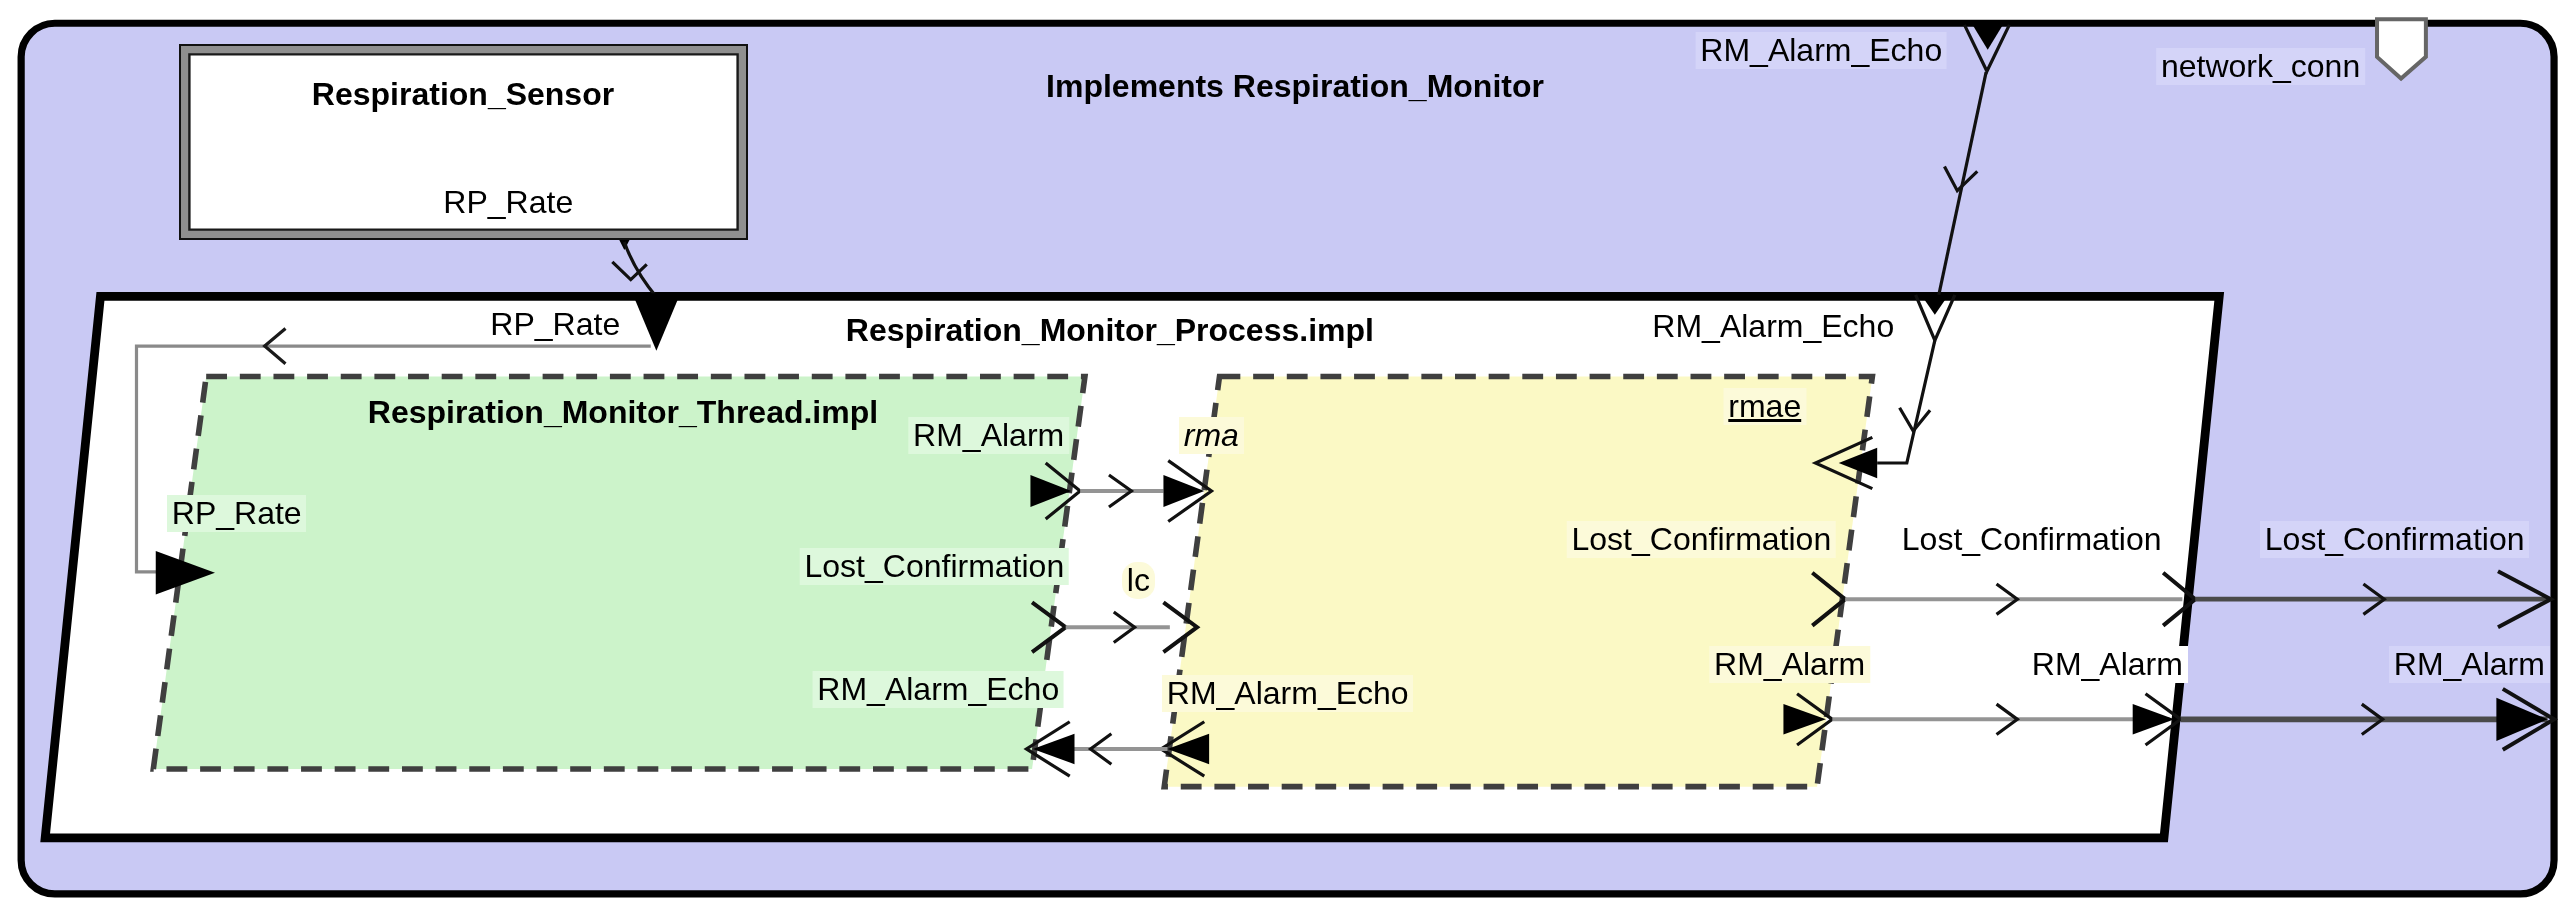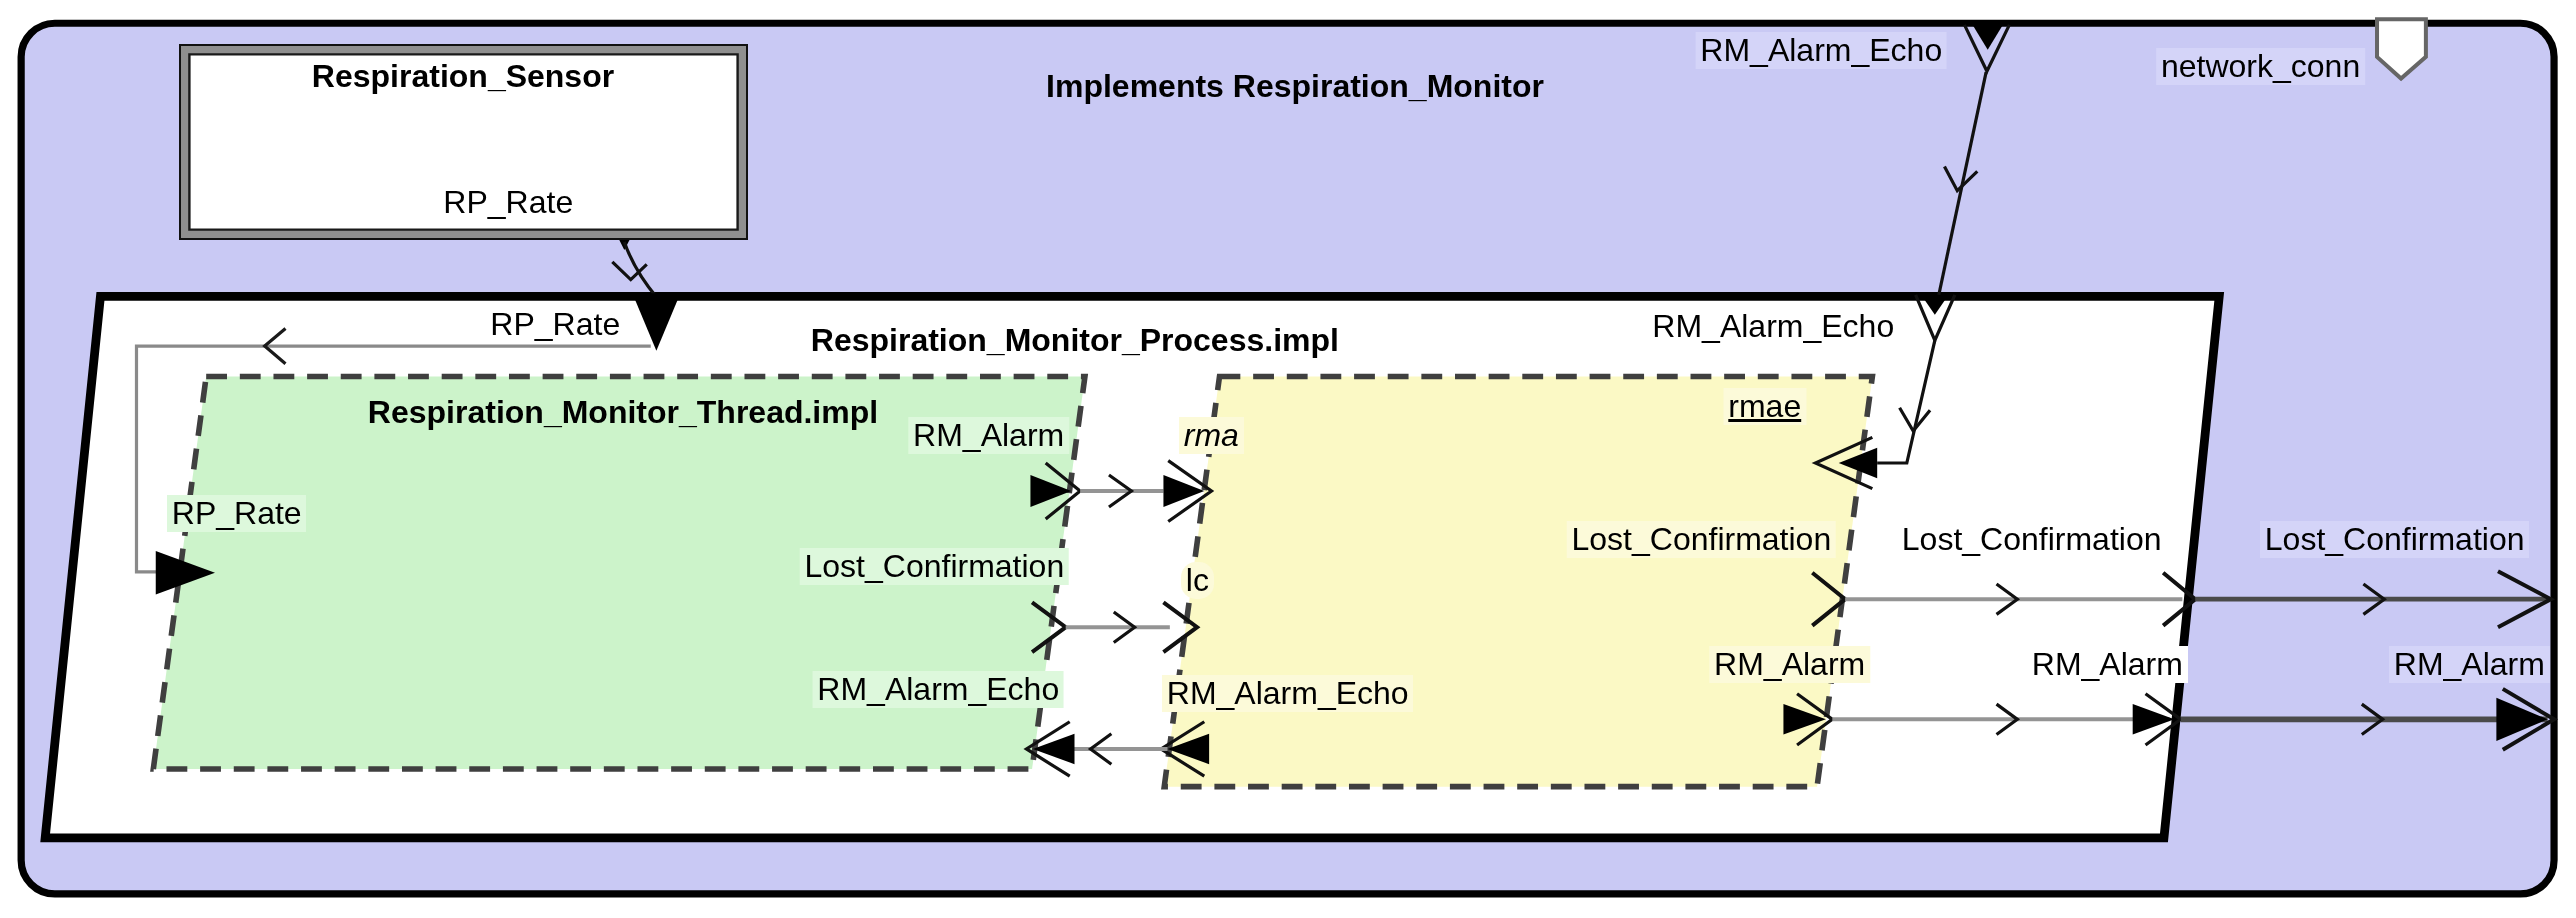--- a/index.html
+++ b/index.html
@@ -110,43 +110,43 @@
   </svg>
 
   <div class="sensor-box"></div>
 
   <div class="lbl bold ca" style="left:1295px; top:42px;margin-top:26px;">Implements Respiration_Monitor</div>
 
   <div class="lbl ra bg-lav" style="left:1947px; top:32px;">RM_Alarm_Echo</div>
 
   <div class="lbl ra bg-lav" style="left:2365px; top:48px;">network_conn</div>
 
-  <div class="lbl bold ca" style="left:463px; top:58px;text-align:center;">Respiration_Sensor</div>
+  <div class="lbl bold ca" style="left:463px; top:76px;text-align:center;">Respiration_Sensor</div>
 
   <div class="lbl ra bg-wht" style="left:578px; top:184px;">RP_Rate</div>
 
-  <div class="lbl bold" style="left:806px; top:312px;margin-top:10px;">Respiration_Monitor_Process.impl</div>
+  <div class="lbl bold" style="left:841px; top:312px;">Respiration_Monitor_Process.impl</div>
 
   <div class="lbl ra bg-wht" style="left:625px; top:306px;">RP_Rate</div>
 
   <div class="lbl ra bg-wht" style="left:1899px; top:308px;">RM_Alarm_Echo</div>
 
   <div class="lbl bold ca" style="left:623px; top:394px;">Respiration_Monitor_Thread.impl</div>
 
   <div class="lbl bg-grn" style="left:167px; top:495px;">RP_Rate</div>
 
   <div class="lbl ra bg-grn" style="left:1069px; top:417px;">RM_Alarm</div>
 
   <div class="lbl ra bg-grn" style="left:1069px; top:548px;">Lost_Confirmation</div>
 
   <div class="lbl ra bg-grn" style="left:1064px; top:671px;">RM_Alarm_Echo</div>
 
   <div class="lbl bg-yel" style="left:1179px; top:417px;font-style:italic;">rma</div>
 
-  <div class="lbl bg-yel" style="left:1181px; top:562px;border-radius:15px;">lc</div>
+  <div class="lbl bg-yel" style="left:1122px; top:562px;border-radius:15px;">lc</div>
 
   <div class="lbl bg-yel" style="left:1162px; top:675px;">RM_Alarm_Echo</div>
 
 
   <div class="lbl ra bg-yel" style="left:1806px; top:388px;text-decoration:underline;">rmae</div>
 
   <div class="lbl ra bg-yel" style="left:1836px; top:521px;">Lost_Confirmation</div>
 
   <div class="lbl ra bg-yel" style="left:1870px; top:646px;">RM_Alarm</div>
 

